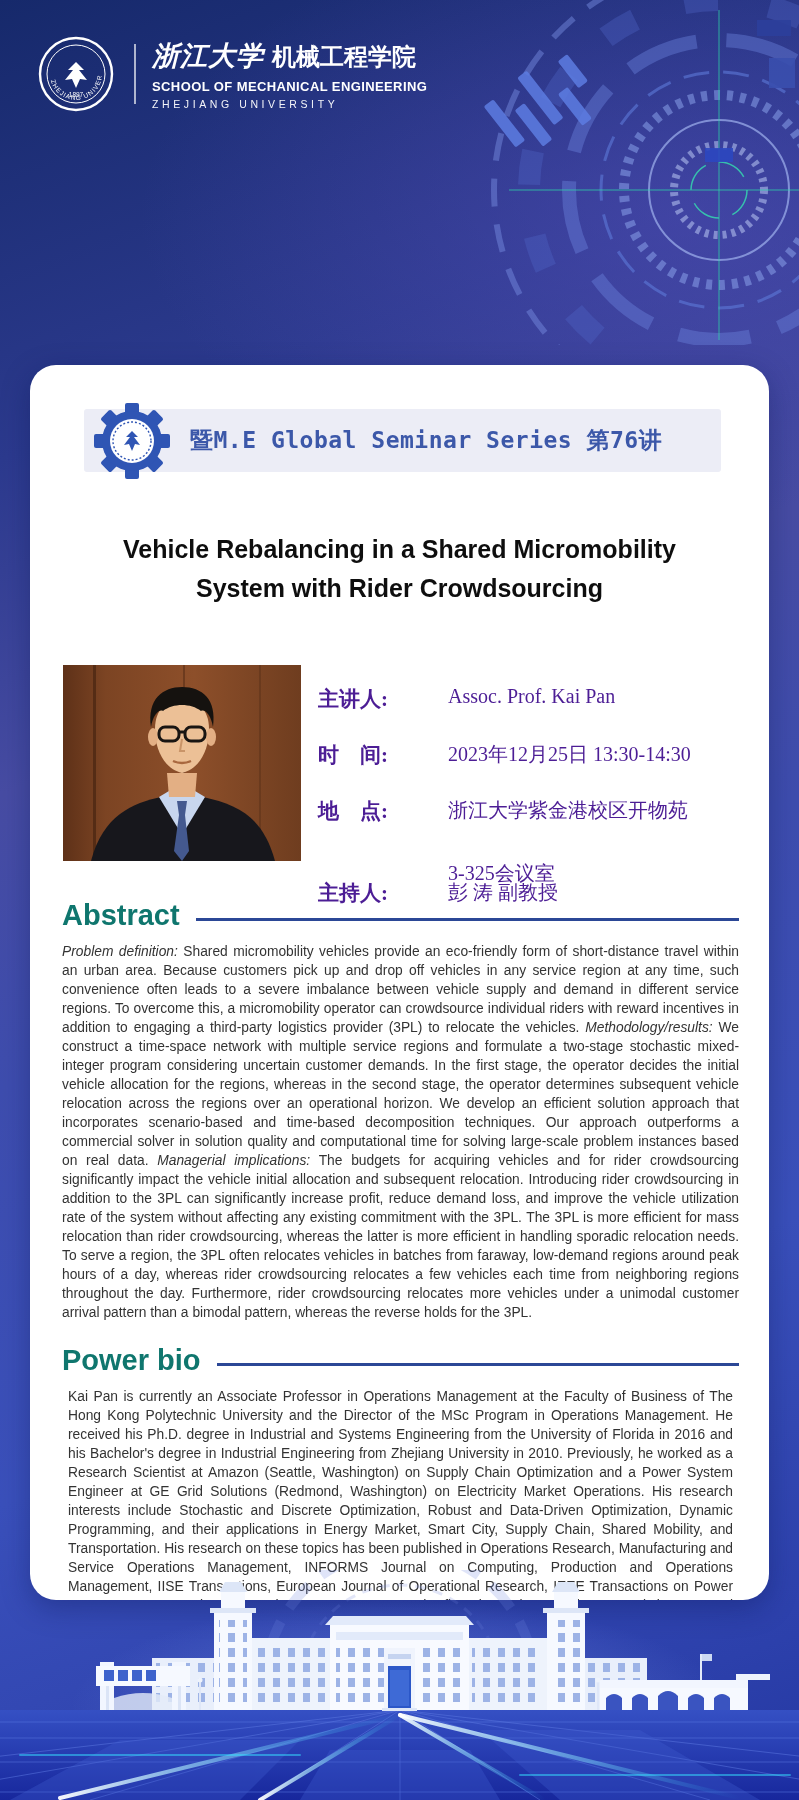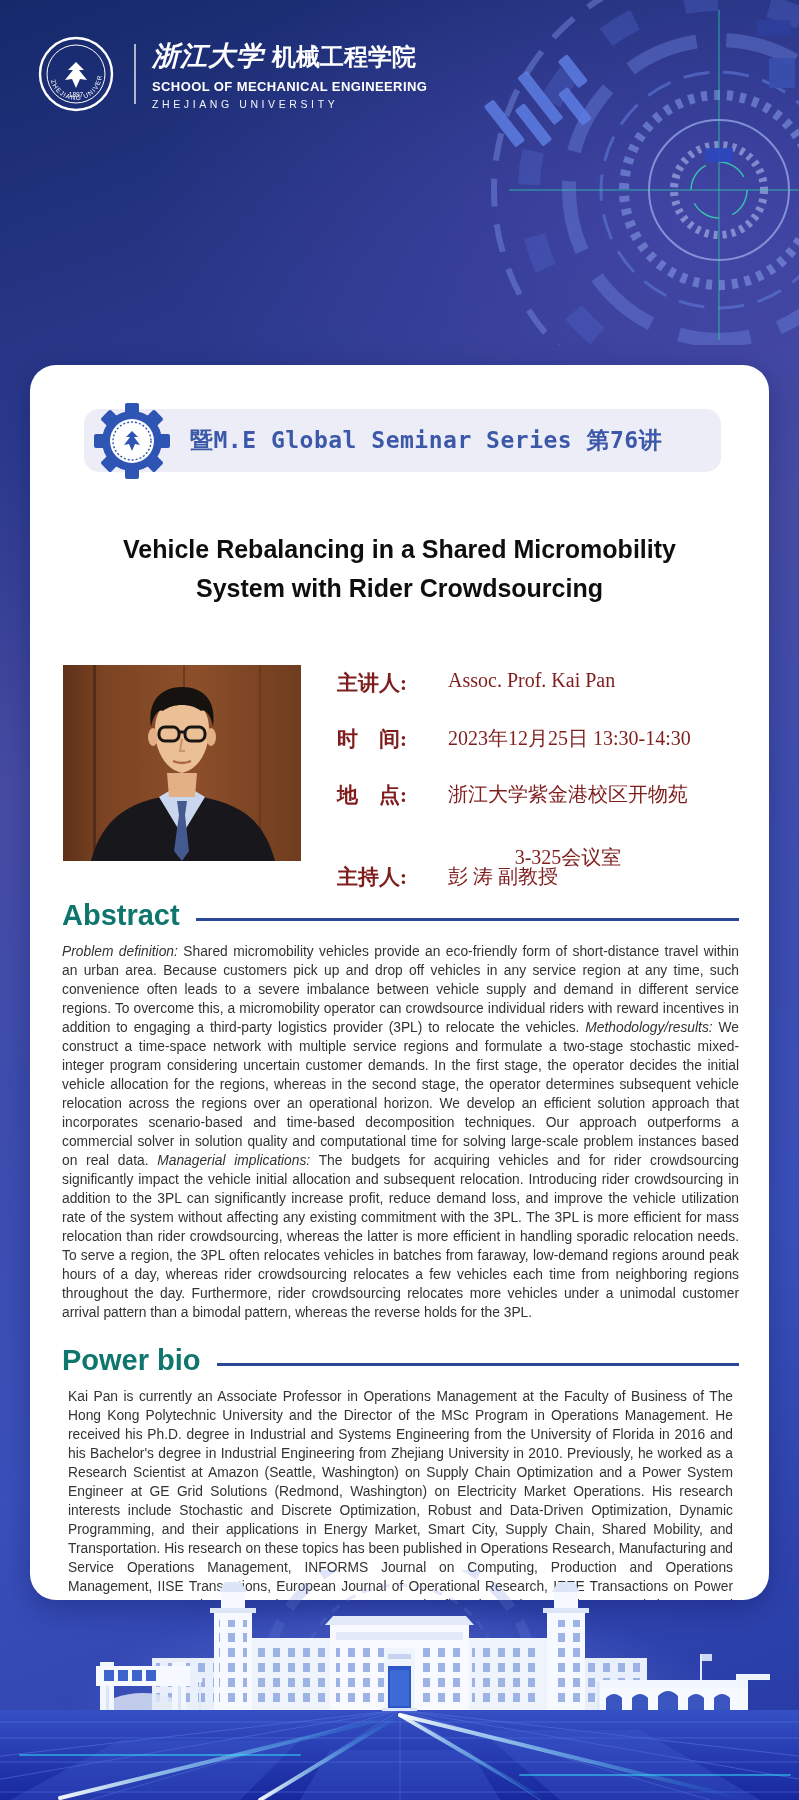--- a/index.html
+++ b/index.html
@@ -17,26 +17,26 @@
   .hdr-cn{font-size:24px;font-weight:bold;white-space:nowrap;}
   .hdr-cn .script{font-family:"DejaVu Serif",serif;font-style:italic;font-weight:bold;font-size:27px;letter-spacing:1px;margin-right:8px;}
   .hdr-en1{font-size:13px;font-weight:bold;letter-spacing:.4px;margin-top:5px;}
   .hdr-en2{font-size:10.5px;letter-spacing:3.6px;margin-top:4px;opacity:.95;}
   
   .banner{position:absolute;left:48px;top:146px;color:#fff;font-weight:bold;font-size:56px;letter-spacing:2px;line-height:80px;text-shadow:0 2px 6px rgba(0,0,30,.25);}
   
   .hud{position:absolute;right:0;top:0;width:330px;height:345px;pointer-events:none;}
   
   .card{position:absolute;left:30px;top:365px;width:739px;height:1235px;background:#ffffff;border-radius:26px;box-shadow:0 8px 28px rgba(10,20,80,.35);overflow:hidden;}
-  .badge{position:absolute;left:54px;top:44px;width:637px;height:63px;background:#ecedf6;border-radius:15px;display:flex;align-items:center;}
+  .badge{position:absolute;left:54px;top:44px;width:637px;height:63px;background:#ecedf6;border-radius:3px;display:flex;align-items:center;}
   .badge-gear{position:absolute;left:8px;top:-8px;width:80px;height:80px;}
   .badge-label{margin-left:106px;font-family:"DejaVu Sans Mono","Liberation Mono",monospace;font-size:23px;font-weight:bold;color:#3c58a9;letter-spacing:.5px;white-space:nowrap;}
   .talk-title{position:absolute;left:0;top:165px;width:100%;text-align:center;font-size:25px;font-weight:bold;color:#0e0e0e;line-height:39px;}
   .photo{position:absolute;left:33px;top:300px;width:238px;height:196px;}
-  .details{position:absolute;left:288px;top:300px;width:430px;height:240px;font-family:"Liberation Serif","DejaVu Serif",serif;color:#7f1d1d;text-align:center;}
+  .details{position:absolute;left:288px;top:316px;width:430px;height:240px;font-family:"Liberation Serif","DejaVu Serif",serif;color:#4c1d95;}
   .drow{position:absolute;left:0;display:flex;}
   .dlabel{font-weight:bold;font-size:21px;width:108px;flex:0 0 auto;white-space:nowrap;}
   .dvalue{font-size:20px;margin-left:22px;white-space:nowrap;}
   .venue2{margin-top:36px;}
   
   .sections{position:absolute;left:32px;top:528px;width:677px;}
   .sec-head{display:flex;align-items:center;margin:6px 0 10px 0;}
   .sec-title{font-size:29px;font-weight:bold;color:#0f766e;white-space:nowrap;}
   .sec-rule{flex:1;border-top:3px solid #2b4796;margin-left:16px;margin-top:8px;}
   .body-text{font-size:13.8px;line-height:19px;text-align:justify;color:#333;}

